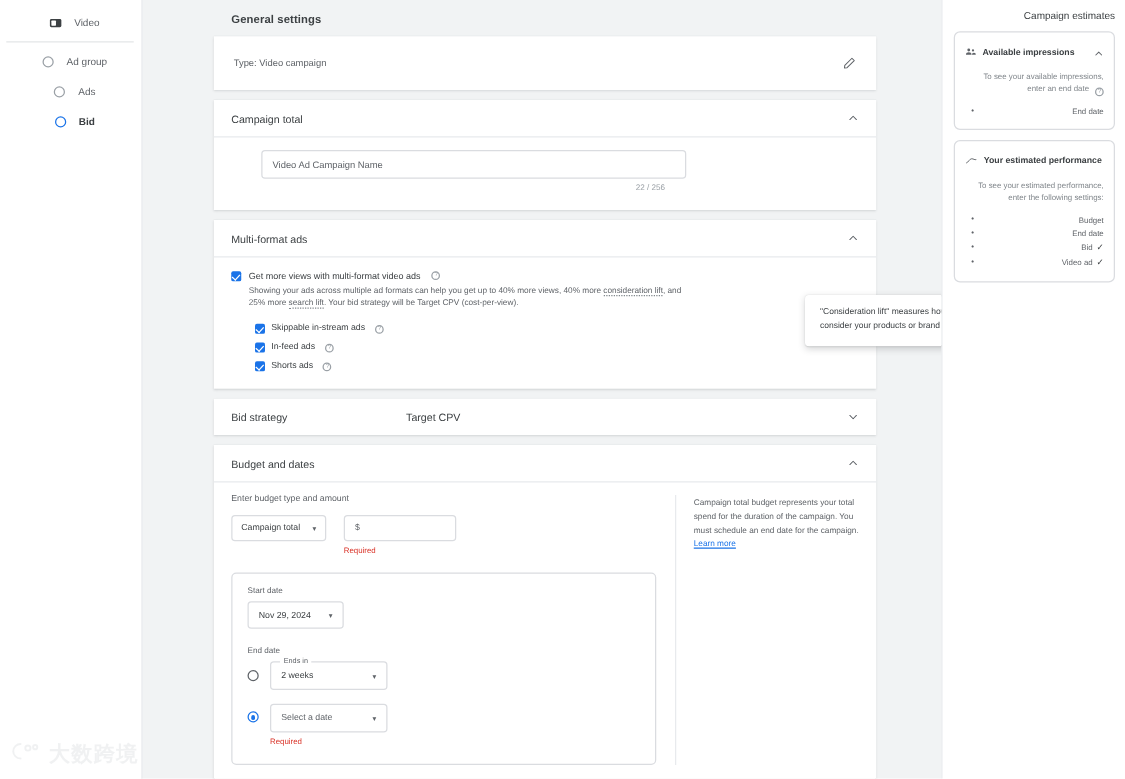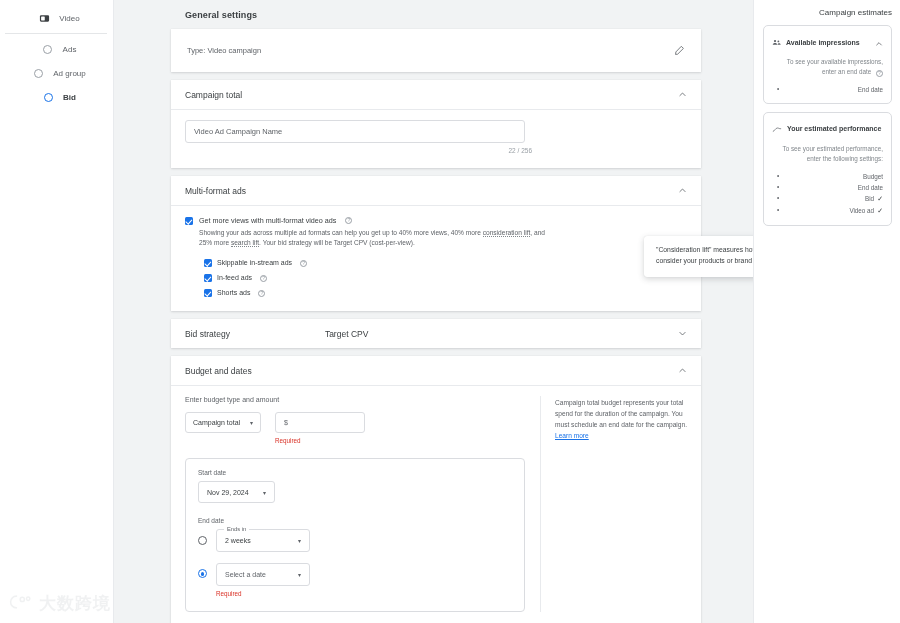--- a/index.html
+++ b/index.html
@@ -107,20 +107,21 @@
 
   .card-body { padding: 10px 14px 14px 14px; }
 
   
   .name-input {
     width: 340px; height: 23px;
     border: 1px solid #dadce0; border-radius: 3px;
     display:flex; align-items:center; padding: 0 8px;
     font-size: 7.5px; color: #5f6368;
     background:#fff;
+    margin-left:24px;
   }
   .char-count { width: 347px; text-align:right; font-size:6.5px; color:#9aa0a6; margin-top: 4px; }
 
   
   .cb-row { display:flex; align-items:flex-start; gap:6px; }
   .checkbox {
     width: 8px; height: 8px; border-radius: 1.5px; background:#1a73e8;
     flex: 0 0 8px; position: relative; margin-top: 1px; cursor:pointer;
   }
   .checkbox::after {
@@ -256,28 +257,28 @@
       <span class="nav-label">Video</span>
     </div>
 
     <div class="nav-sep"></div>
 
 
     <div class="nav-item">
       <span class="nav-icon">
           <span class="nav-circle"></span>
         </span>
-      <span class="nav-label">Ads</span>
+      <span class="nav-label">Ad group</span>
     </div>
 
     <div class="nav-item">
       <span class="nav-icon">
           <span class="nav-circle"></span>
         </span>
-      <span class="nav-label">Ad group</span>
+      <span class="nav-label">Ads</span>
     </div>
 
     <div class="nav-item current">
       <span class="nav-icon">
           <span class="nav-circle active"></span>
         </span>
       <span class="nav-label">Bid</span>
     </div>
   </div>
 

